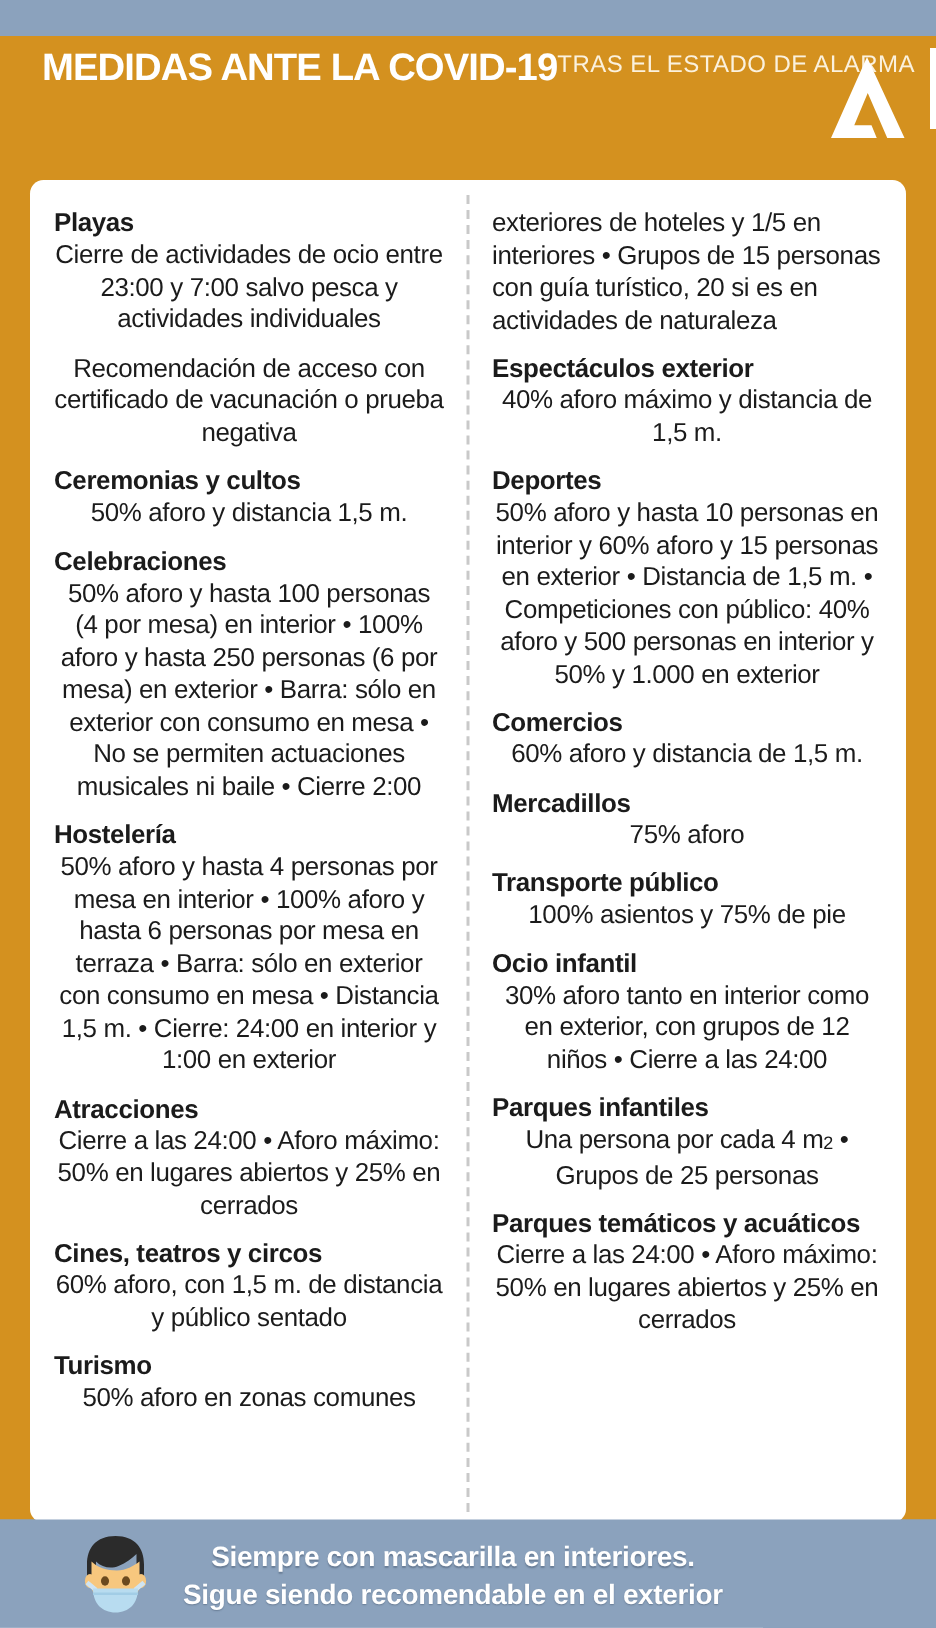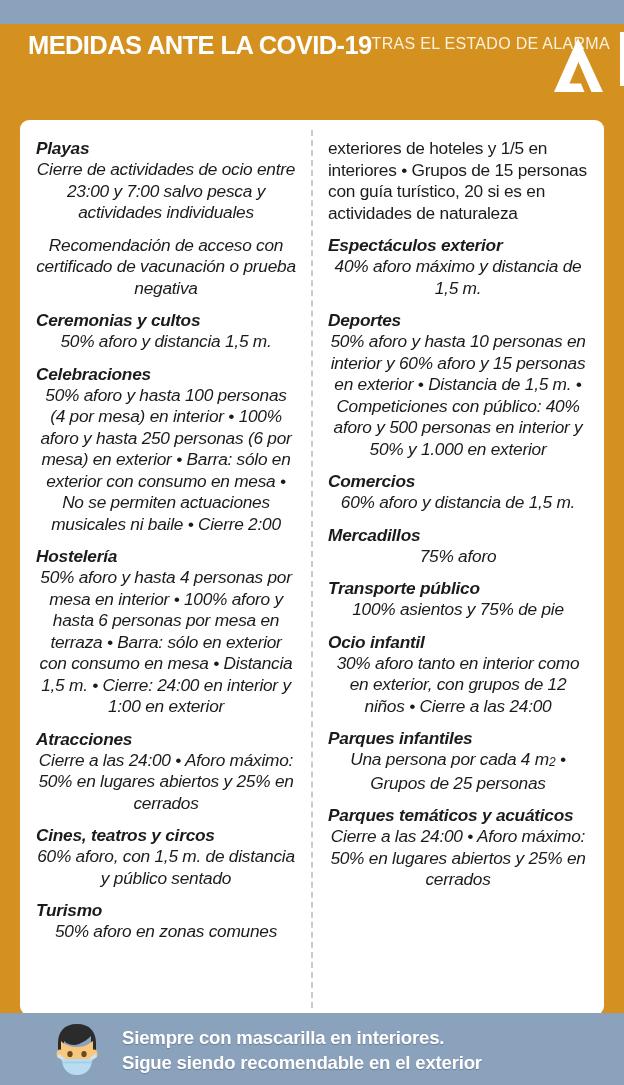--- a/index.html
+++ b/index.html
@@ -134,21 +134,21 @@
 
   .col-divider {
     position: absolute;
     top: 10px;
     left: 291px;
     width: 0;
     height: 878px;
     border-left: 2px dashed #c9c9c9;
   }
 
-  .block { margin-bottom: 11px; font-style: italic; }
+  .block { margin-bottom: 11px; }
   .block:last-child { margin-bottom: 0; }
 
   .block-title {
     font-size: 17.3px;
     font-weight: bold;
     color: #1b1b1b;
     line-height: 21px;
     letter-spacing: -0.25px;
   }
 
@@ -177,20 +177,21 @@
     bottom: -1px;
   }
 
   
   .footer {
     position: absolute;
     top: 1013px; left: 0;
     width: 624px;
     height: 72px;
     background: #8ba2bd;
+    text-align: center;
   }
 
   .footer-inner {
     position: absolute;
     top: 6px;
     left: 46px;
     display: flex;
     align-items: center;
   }
 

